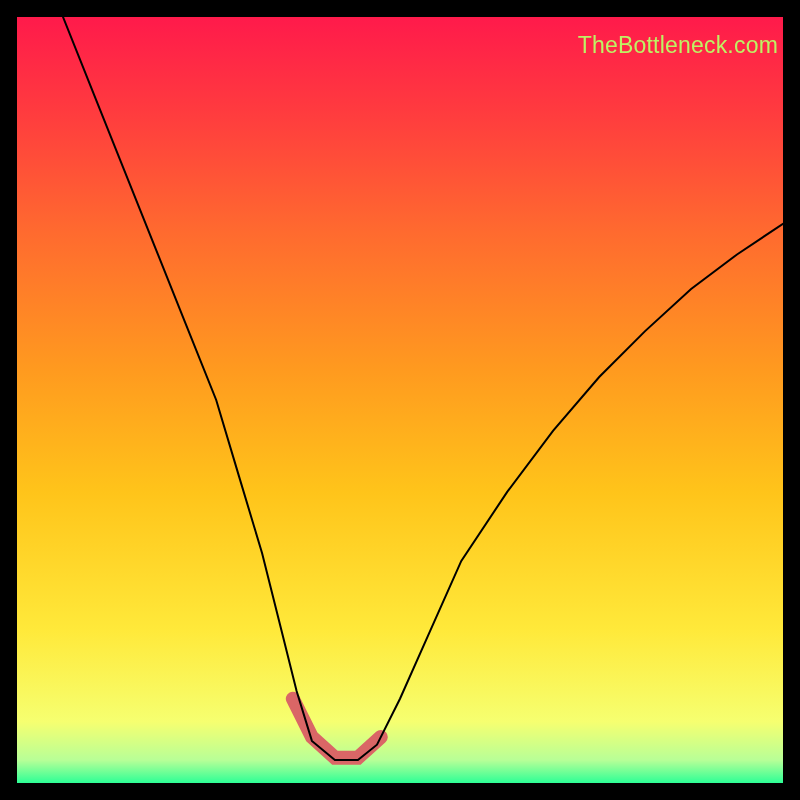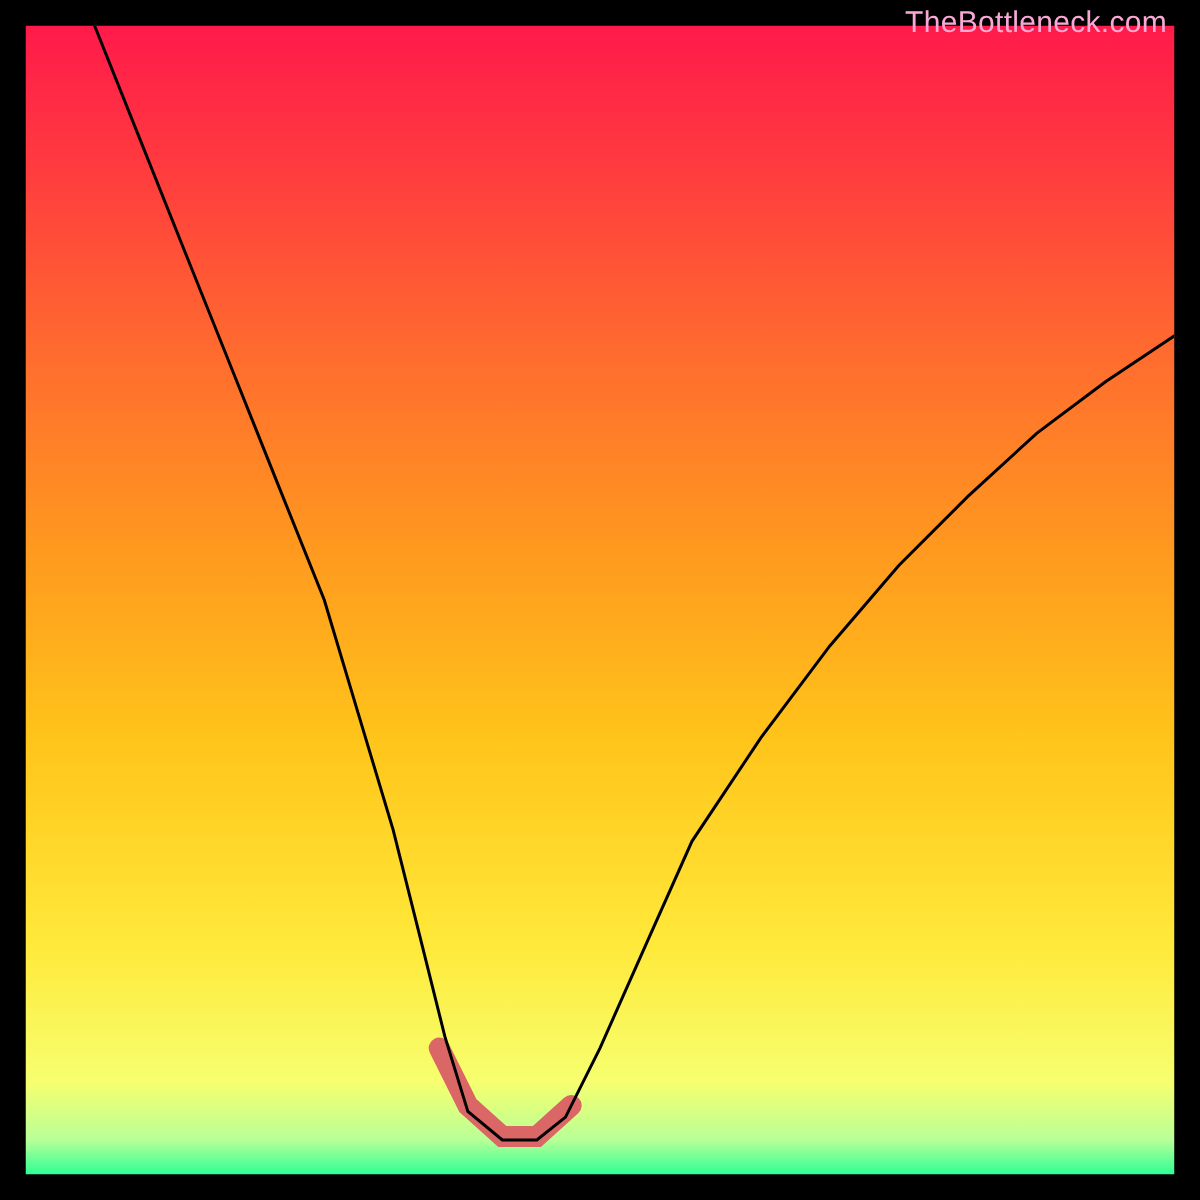--- a/index.html
+++ b/index.html
@@ -50,24 +50,24 @@
     stroke-linecap: round;
   }
   .marker-path {
     fill: none;
     stroke: var(--marker);
     stroke-width: 14;
     stroke-linecap: round;
   }
   .watermark {
     position: absolute;
-    top: 4px;
+    top: 32px;
     right: 22px;
-    color: #f9a8d4;
-    font-size: 20px;
+    color: #bef264;
+    font-size: 23px;
     font-weight: 500;
     letter-spacing: 0.2px;
     user-select: none;
   }
 </style>
 </head>
 <body>
 
 <div class="frame">
   <div class="gradient"></div>

